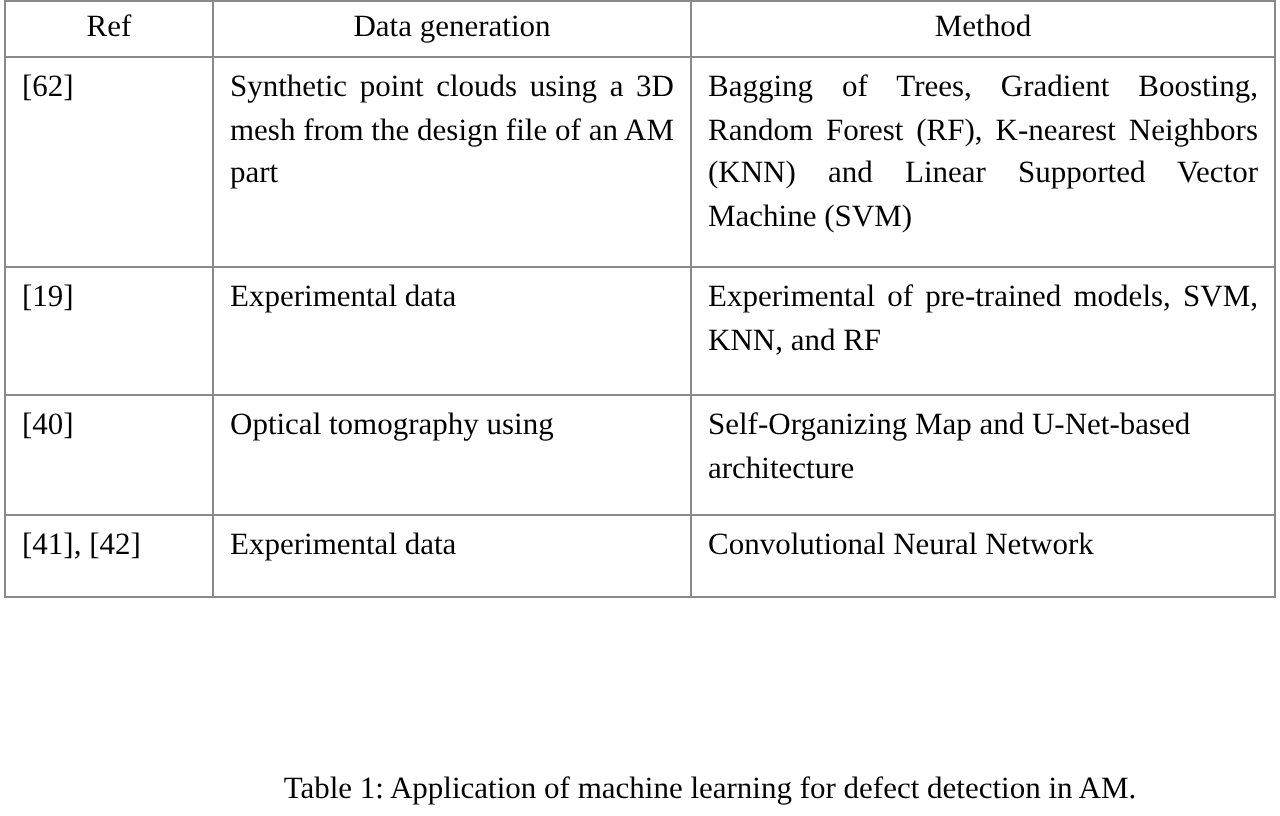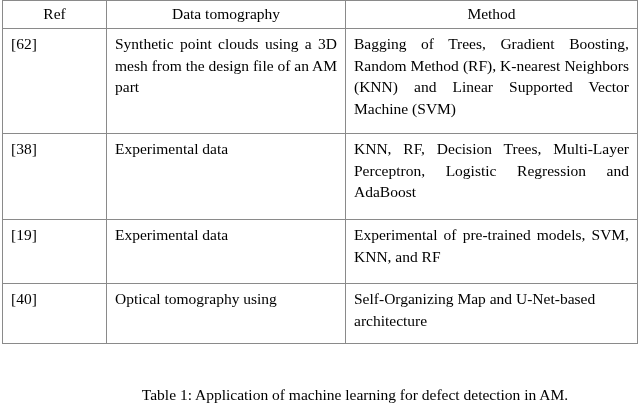--- a/index.html
+++ b/index.html
@@ -103,50 +103,39 @@
   <table class="ml-table">
     <colgroup>
       <col class="c-ref">
       <col class="c-data">
       <col class="c-method">
     </colgroup>
 
     <thead>
       <tr>
         <th>Ref</th>
-        <th>Data tomography</th>
+        <th>Data generation</th>
         <th>Method</th>
       </tr>
     </thead>
 
     <tbody>
 
       <tr class="r-37">
         <td>
           <div class="cell-inner left">[62]</div>
         </td>
         <td>
           <div class="cell-inner just">Synthetic point clouds using a 3D mesh from the design file of an AM part</div>
         </td>
         <td>
-          <div class="cell-inner just">Bagging of Trees, Gradient Boosting, Random Method (RF), K-nearest Neighbors (KNN) and Linear Supported Vector Machine (SVM)</div>
+          <div class="cell-inner just">Bagging of Trees, Gradient Boosting, Random Forest (RF), K-nearest Neighbors (KNN) and Linear Supported Vector Machine (SVM)</div>
         </td>
       </tr>
 
-      <tr class="r-38">
-        <td>
-          <div class="cell-inner left">[38]</div>
-        </td>
-        <td>
-          <div class="cell-inner left">Experimental data</div>
-        </td>
-        <td>
-          <div class="cell-inner just">KNN, RF, Decision Trees, Multi-Layer Perceptron, Logistic Regression and AdaBoost</div>
-        </td>
-      </tr>
 
       <tr class="r-39">
         <td>
           <div class="cell-inner left">[19]</div>
         </td>
         <td>
           <div class="cell-inner left">Experimental data</div>
         </td>
         <td>
           <div class="cell-inner just">Experimental of pre-trained models, SVM, KNN, and RF</div>
@@ -158,19 +147,30 @@
           <div class="cell-inner left">[40]</div>
         </td>
         <td>
           <div class="cell-inner left">Optical tomography using</div>
         </td>
         <td>
           <div class="cell-inner left">Self-Organizing Map and U-Net-based architecture</div>
         </td>
       </tr>
 
+      <tr class="r-41">
+        <td>
+          <div class="cell-inner left">[41], [42]</div>
+        </td>
+        <td>
+          <div class="cell-inner left">Experimental data</div>
+        </td>
+        <td>
+          <div class="cell-inner left">Convolutional Neural Network</div>
+        </td>
+      </tr>
 
     </tbody>
   </table>
 
   <div class="caption">Table 1: Application of machine learning for defect detection in AM.</div>
 
 </div>
 
 </body></html>

